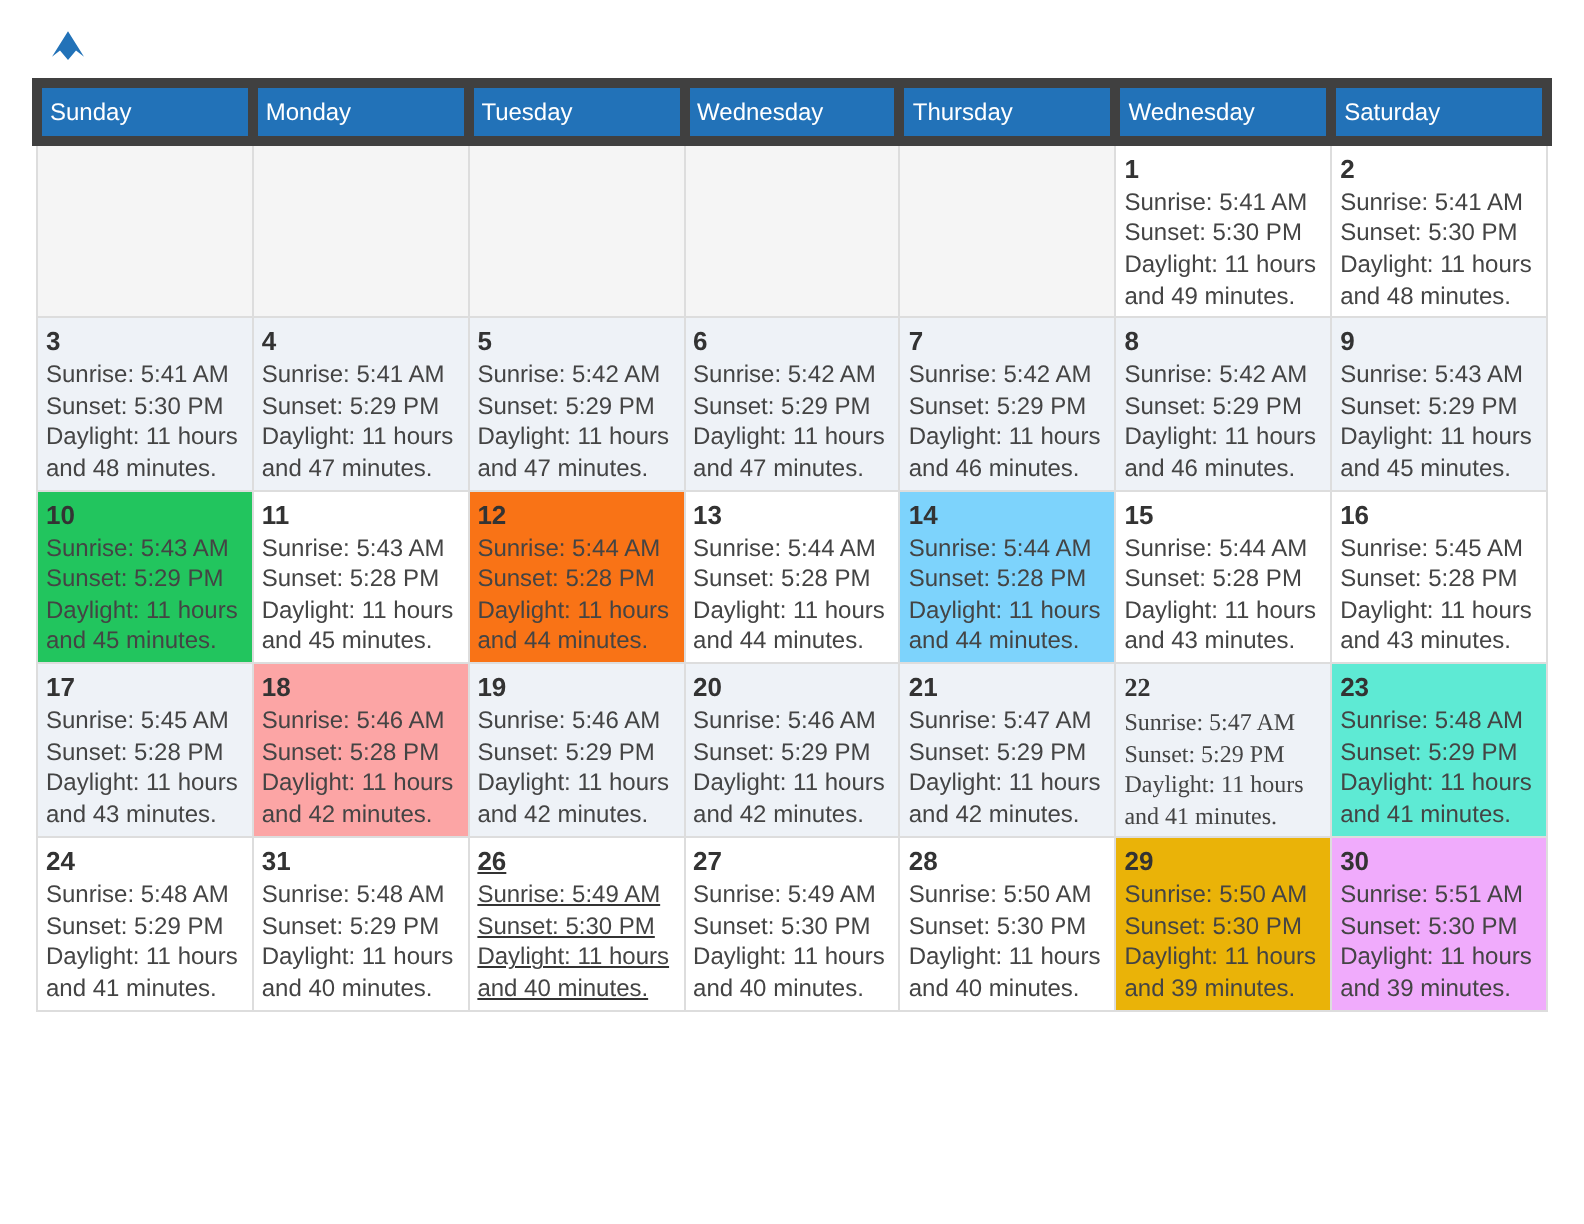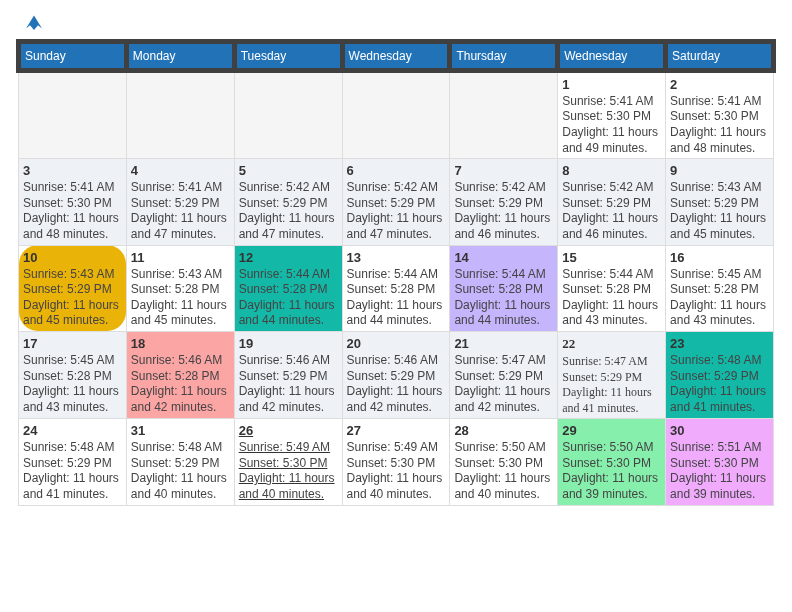--- a/index.html
+++ b/index.html
@@ -196,45 +196,45 @@
 Daylight: 11 hours and 46 minutes.</div>
           </td>
           <td style="background: rgb(238, 242, 247);">
             <div class="day-num">9</div>
             <div class="day-info">Sunrise: 5:43 AM
 Sunset: 5:29 PM
 Daylight: 11 hours and 45 minutes.</div>
           </td>
         </tr>
         <tr>
-          <td style="background: #eab308; border-radius: 19px;">
+          <td style="background: #22c55e;">
             <div class="day-num">10</div>
             <div class="day-info">Sunrise: 5:43 AM
 Sunset: 5:29 PM
 Daylight: 11 hours and 45 minutes.</div>
           </td>
           <td style="background: rgb(255, 255, 255);">
             <div class="day-num">11</div>
             <div class="day-info">Sunrise: 5:43 AM
 Sunset: 5:28 PM
 Daylight: 11 hours and 45 minutes.</div>
           </td>
-          <td style="background: #14b8a6;">
+          <td style="background: #f97316;">
             <div class="day-num">12</div>
             <div class="day-info">Sunrise: 5:44 AM
 Sunset: 5:28 PM
 Daylight: 11 hours and 44 minutes.</div>
           </td>
           <td style="background: rgb(255, 255, 255);">
             <div class="day-num">13</div>
             <div class="day-info">Sunrise: 5:44 AM
 Sunset: 5:28 PM
 Daylight: 11 hours and 44 minutes.</div>
           </td>
-          <td style="background: #c4b5fd;">
+          <td style="background: #7dd3fc;">
             <div class="day-num">14</div>
             <div class="day-info">Sunrise: 5:44 AM
 Sunset: 5:28 PM
 Daylight: 11 hours and 44 minutes.</div>
           </td>
           <td style="background: rgb(255, 255, 255);">
             <div class="day-num">15</div>
             <div class="day-info">Sunrise: 5:44 AM
 Sunset: 5:28 PM
 Daylight: 11 hours and 43 minutes.</div>
@@ -276,21 +276,21 @@
             <div class="day-info">Sunrise: 5:47 AM
 Sunset: 5:29 PM
 Daylight: 11 hours and 42 minutes.</div>
           </td>
           <td style="background: rgb(238, 242, 247); font-family: Liberation Serif, serif;">
             <div class="day-num">22</div>
             <div class="day-info">Sunrise: 5:47 AM
 Sunset: 5:29 PM
 Daylight: 11 hours and 41 minutes.</div>
           </td>
-          <td style="background: #14b8a6;">
+          <td style="background: #5eead4;">
             <div class="day-num">23</div>
             <div class="day-info">Sunrise: 5:48 AM
 Sunset: 5:29 PM
 Daylight: 11 hours and 41 minutes.</div>
           </td>
         </tr>
         <tr>
           <td style="background: rgb(255, 255, 255);">
             <div class="day-num">24</div>
             <div class="day-info">Sunrise: 5:48 AM
@@ -314,21 +314,21 @@
             <div class="day-info">Sunrise: 5:49 AM
 Sunset: 5:30 PM
 Daylight: 11 hours and 40 minutes.</div>
           </td>
           <td style="background: rgb(255, 255, 255);">
             <div class="day-num">28</div>
             <div class="day-info">Sunrise: 5:50 AM
 Sunset: 5:30 PM
 Daylight: 11 hours and 40 minutes.</div>
           </td>
-          <td style="background: #86efac;">
+          <td style="background: #eab308;">
             <div class="day-num">29</div>
             <div class="day-info">Sunrise: 5:50 AM
 Sunset: 5:30 PM
 Daylight: 11 hours and 39 minutes.</div>
           </td>
           <td style="background: #f0abfc;">
             <div class="day-num">30</div>
             <div class="day-info">Sunrise: 5:51 AM
 Sunset: 5:30 PM
 Daylight: 11 hours and 39 minutes.</div>

